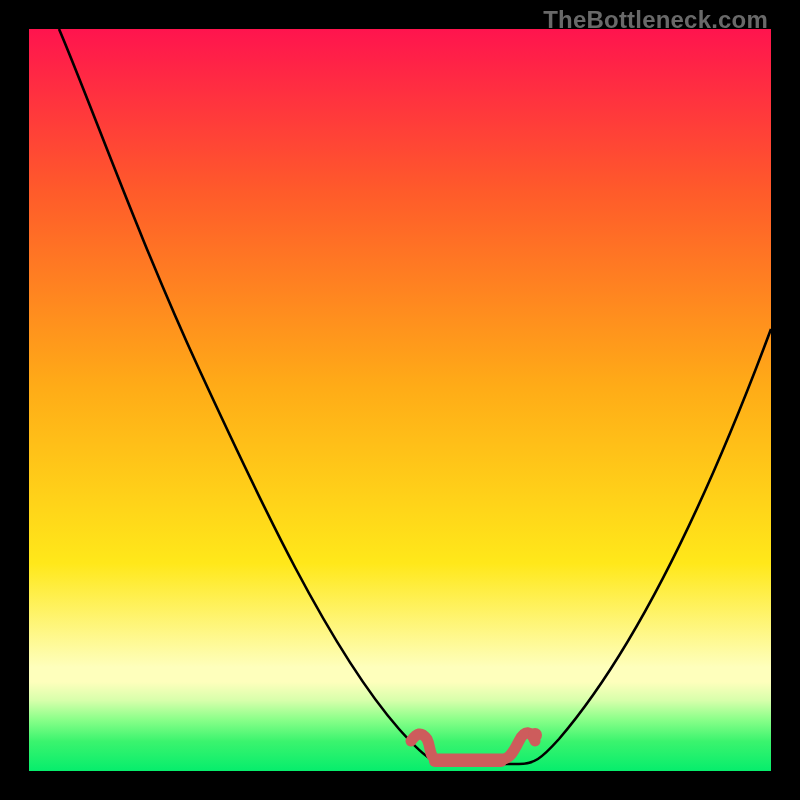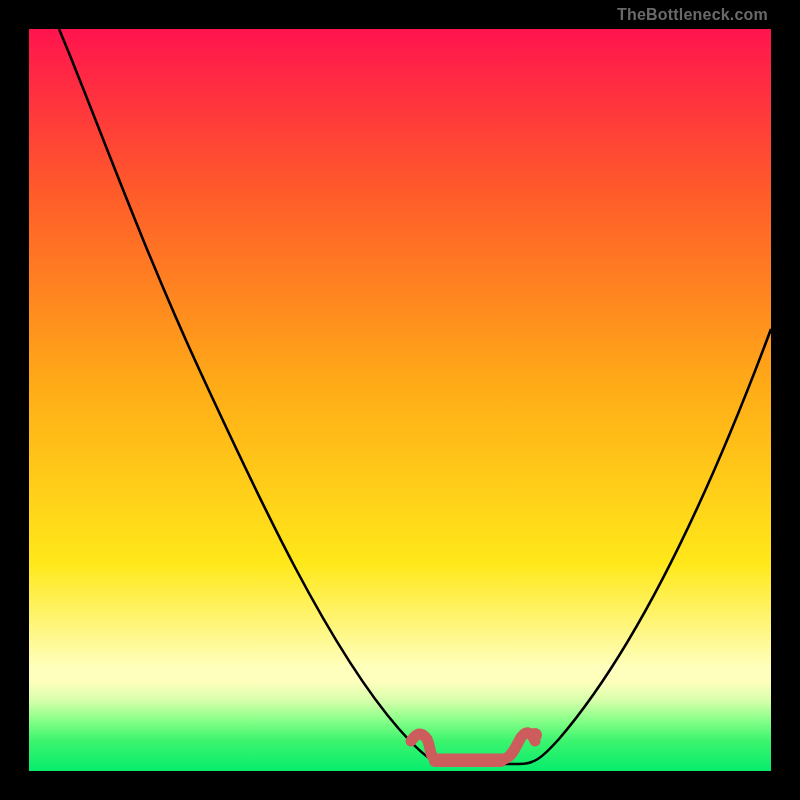--- a/index.html
+++ b/index.html
@@ -1,17 +1,17 @@
 <!DOCTYPE html>
 <html><head>
 <meta charset="utf-8">
 <style>
 html,body{margin:0;padding:0;width:800px;height:800px;background:#000;overflow:hidden;font-family:Arial,Helvetica,sans-serif}
 .frame{position:absolute;left:29px;top:29px;width:742px;height:742px}
-.attr{position:absolute;top:6px;right:32px;color:#696969;font-size:16px;font-weight:700;letter-spacing:.2px}
+.attr{position:absolute;top:6px;right:32px;color:#696969;font-size:24px;font-weight:700;letter-spacing:.2px}
 svg{display:block}
 </style>
 </head>
 <body>
 
 <div class="attr">TheBottleneck.com</div>
 
 <div class="frame">
 <svg width="742" height="742" viewBox="0 0 742 742">
   <defs>

